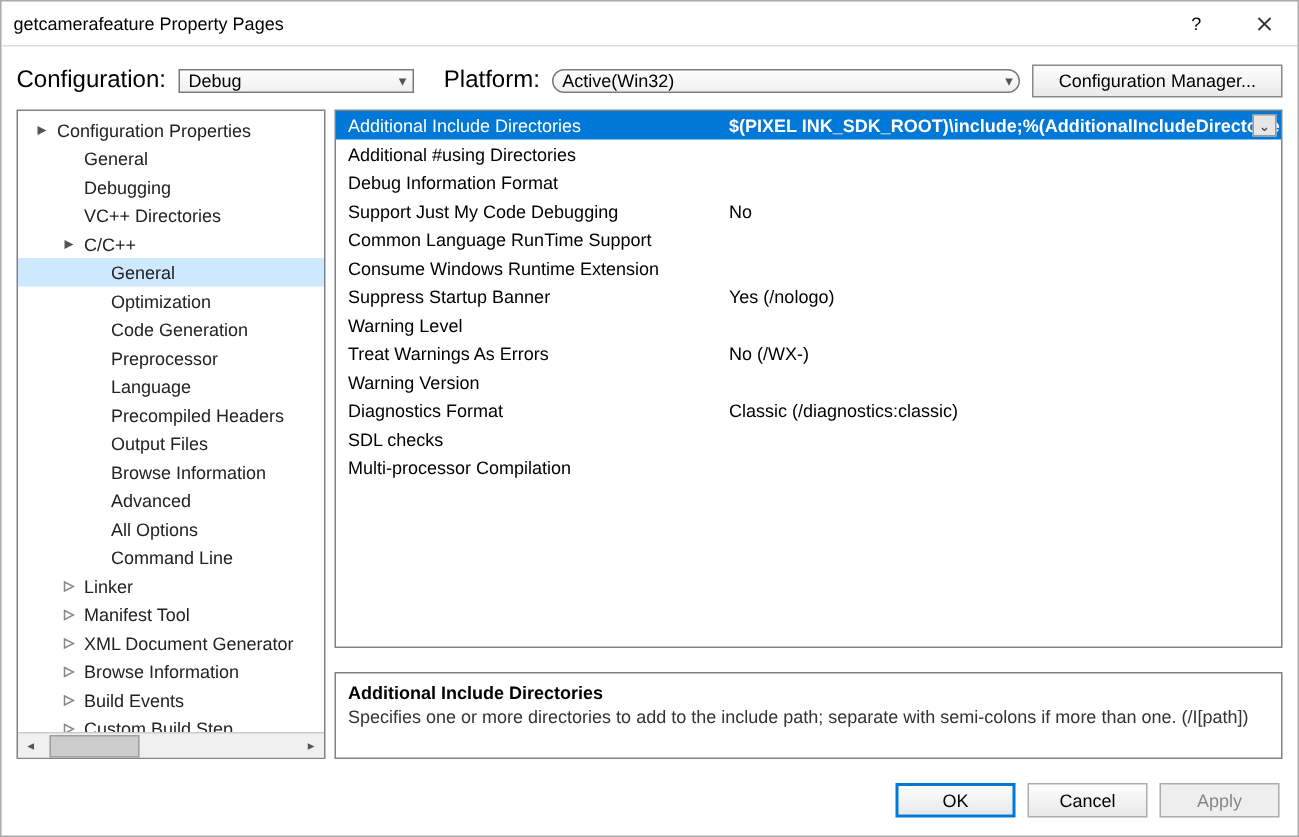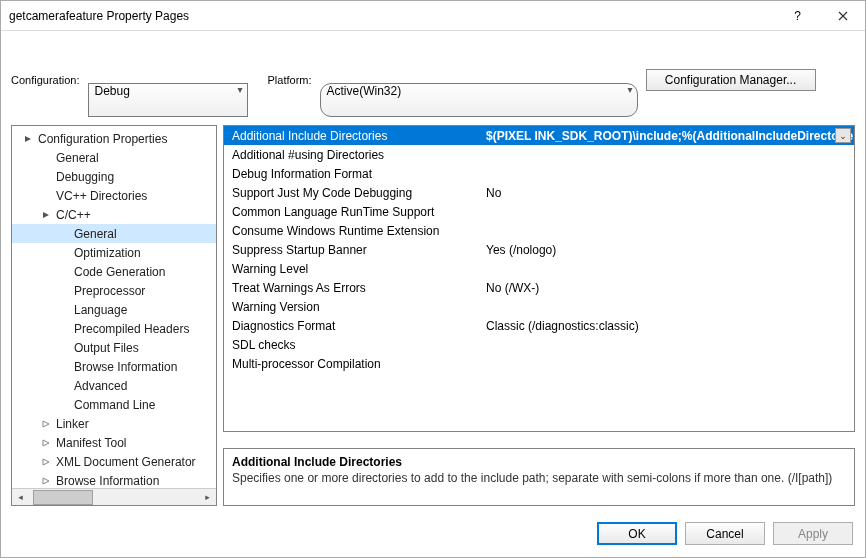--- a/index.html
+++ b/index.html
@@ -1,22 +1,22 @@
 <!DOCTYPE html>
 <html><head>
 <meta charset="utf-8">
 <style>
 * { box-sizing: border-box; margin: 0; padding: 0; font-family: "Segoe UI", Tahoma, sans-serif; font-size: 12px; }
 body { background: #fff; width: 866px; height: 558px; overflow: hidden; display: flex; flex-direction: column; border: 1px solid #aaa; }
 .titlebar { height: 30px; display: flex; align-items: center; padding-left: 8px; border-bottom: 1px solid #ddd; }
 .titlebar .title { flex: 1; font-size: 12px; }
 .titlebar .btn { width: 45px; height: 30px; display: flex; align-items: center; justify-content: center; }
 .top-row { display: flex; align-items: center; padding: 12px 10px 8px 10px; gap: 8px; }
-.top-row label { font-size: 11px; }
-.select { border: 1px solid #7a7a7a; background: linear-gradient(#fdfdfd,#f0f0f0); height: 34px; display: flex; align-items: flex-start; padding: 0 6px; font-size: 12px; position: relative; margin-top: 40px; }
+.top-row label { font-size: 16px; }
+.select { border: 1px solid #7a7a7a; background: linear-gradient(#fdfdfd,#f0f0f0); height: 16px; display: flex; align-items: center; padding: 0 6px; font-size: 12px; position: relative; }
 .select .chev { position: absolute; right: 4px; font-size: 10px; color: #555; }
 #config-select { width: 160px; }
 #platform-select { width: 318px; border-radius: 11px; }
 .cfg-mgr { border: 1px solid #888; background: linear-gradient(#fdfdfd,#eaeaea); height: 22px; width: 170px; display:flex; align-items:center; justify-content:center; font-size:12px; }
 .main { flex:1; display:flex; padding: 0 10px 6px 10px; gap:6px; min-height:0; }
 .tree-wrap { width:206px; border:1px solid #828282; display:flex; flex-direction:column; background:#fff; }
 .tree { flex:1; overflow:hidden; padding:3px 0; }
 .node { display:flex; align-items:center; height:19px; font-size:12px; color:#222; white-space:nowrap; cursor:default; }
 .node.sel { background:#cde8ff; }
 .exp { width:12px; height:12px; margin:0 2px 0 4px; display:flex; align-items:center; justify-content:center; font-size:8px; color:#555; }
@@ -131,20 +131,24 @@
         <div class="node" style="padding-left: 42px;">
           <span class="exp"></span>
           <span class="nlabel">Browse Information</span>
         </div>
         <div class="node" style="padding-left: 42px;">
           <span class="exp"></span>
           <span class="nlabel">Advanced</span>
         </div>
         <div class="node" style="padding-left: 42px;">
           <span class="exp"></span>
+          <span class="nlabel">All Options</span>
+        </div>
+        <div class="node" style="padding-left: 42px;">
+          <span class="exp"></span>
           <span class="nlabel">Command Line</span>
         </div>
         <div class="node" style="padding-left: 24px;">
           <span class="exp">
             <svg width="8" height="8" viewBox="0 0 8 8">
               <path d="M1 1 L7 4 L1 7 Z" fill="none" stroke="#888"></path>
             </svg>
           </span>
           <span class="nlabel">Linker</span>
         </div>

